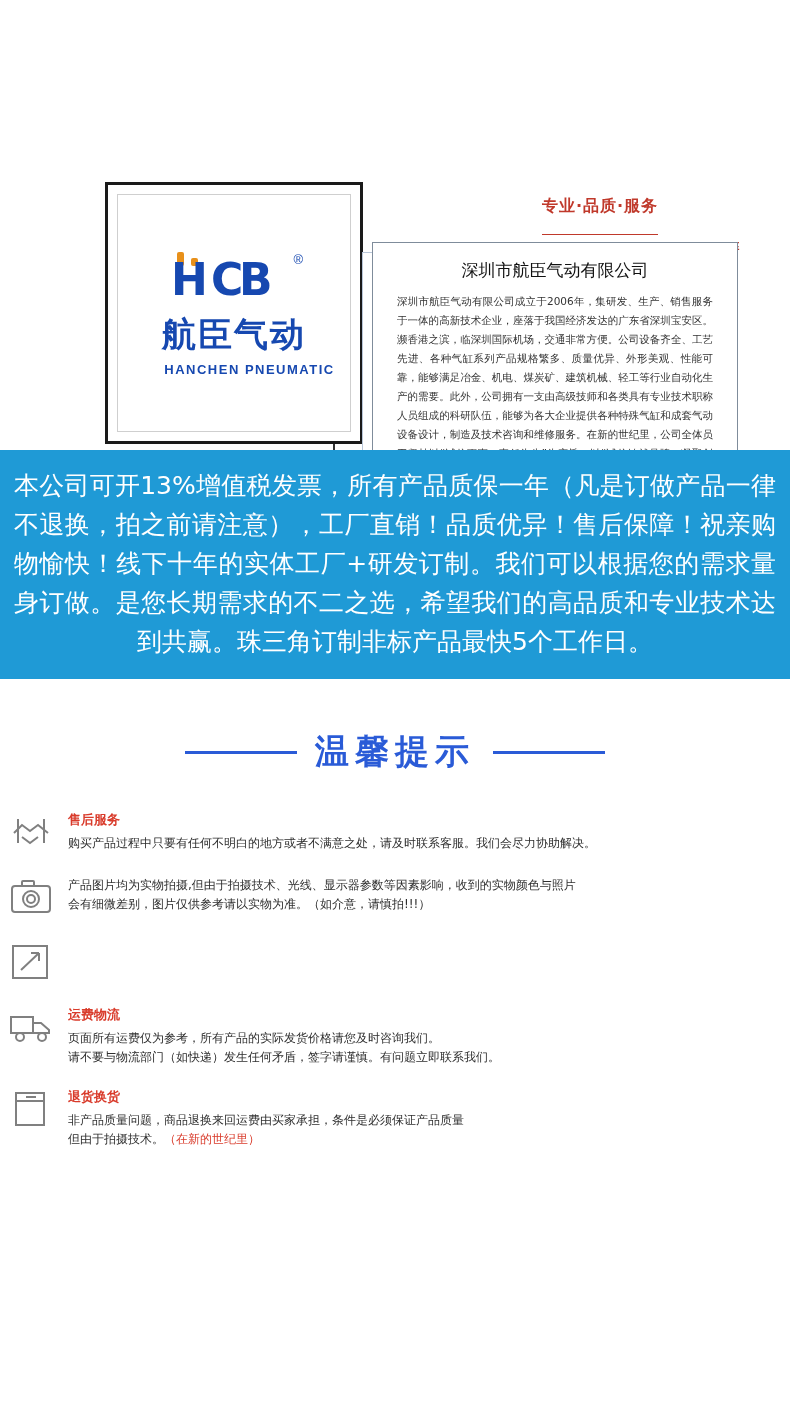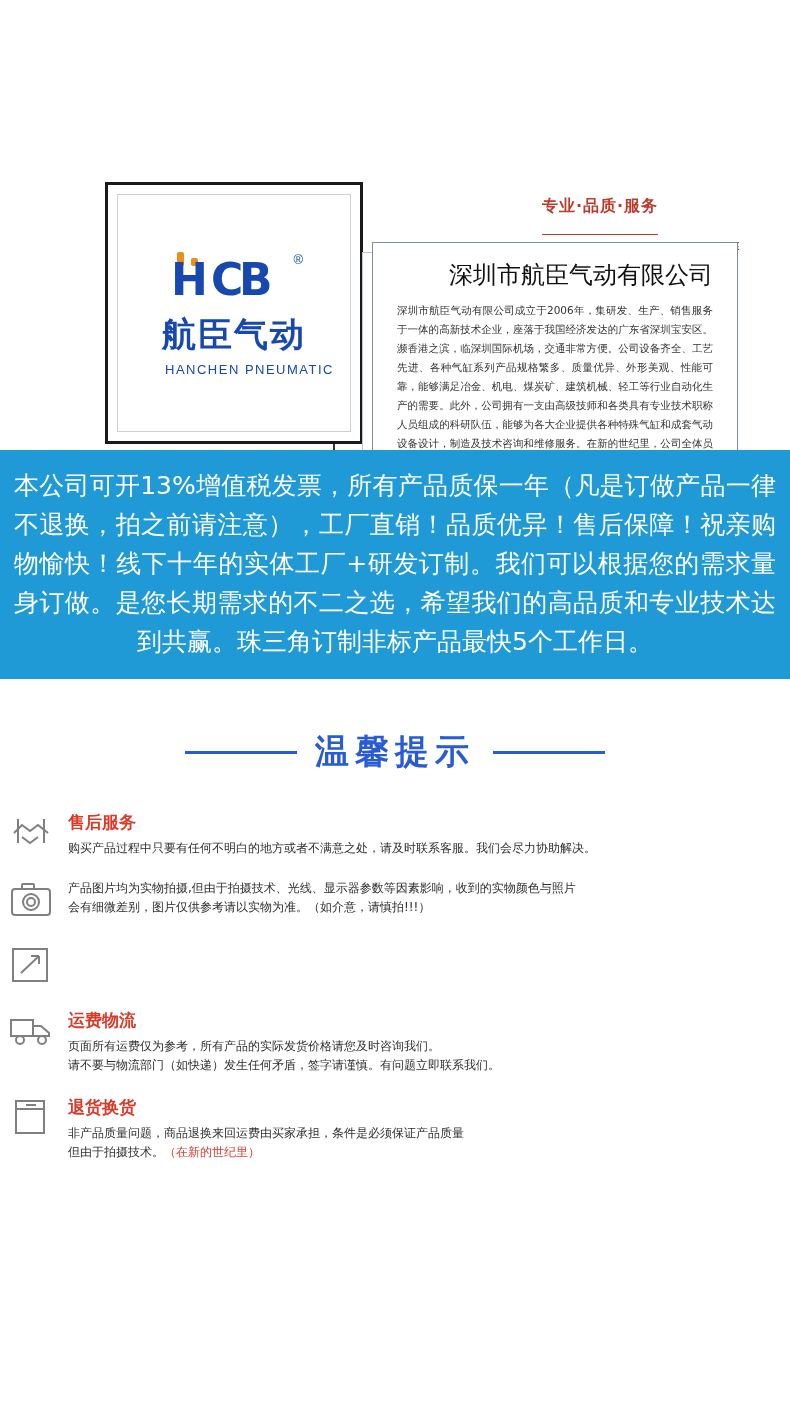--- a/index.html
+++ b/index.html
@@ -102,21 +102,21 @@
   }
   .logo-cn {
     font-size: 34px;
     font-weight: bold;
     color: #1648b0;
     letter-spacing: 2px;
     font-family: "DejaVu Sans", sans-serif;
   }
   .logo-en {
     font-size: 13px;
-    font-weight: normal;
+    font-weight: bold;
     color: #1648b0;
     letter-spacing: 1.5px;
     margin-top: 4px;
     margin-left: 31px;
   }
 
   .caption-row {
     position: absolute;
     left: 18px;
     top: 455px;
@@ -201,22 +201,22 @@
     position: absolute;
     left: 372px;
     top: 242px;
     width: 366px;
     height: 287px;
     border: 1px solid #7f8c9b;
     background: #ffffff;
     padding: 16px 24px 10px 24px;
   }
   .company-name {
-    text-align: right;
-    font-size: 24px;
+    text-align: center;
+    font-size: 17px;
     color: #111;
     font-family: "DejaVu Sans", sans-serif;
     margin-bottom: 10px;
   }
   .company-body {
     font-size: 10.5px;
     line-height: 19px;
     color: #333;
     text-align: justify;
     font-family: "DejaVu Sans", sans-serif;
@@ -275,21 +275,21 @@
   .tip-icon {
     width: 46px;
     height: 46px;
     flex: 0 0 46px;
     margin-right: 14px;
     color: #777;
   }
   .tip-body { flex: 1; padding-top: 2px; }
   .tip-title {
     color: #d93b2b;
-    font-size: 17px;
+    font-size: 13px;
     font-weight: bold;
     margin-bottom: 5px;
     font-family: "DejaVu Sans", sans-serif;
   }
   .tip-line {
     color: #2e2e2e;
     font-size: 12px;
     line-height: 19px;
     font-family: "DejaVu Sans", sans-serif;
   }

